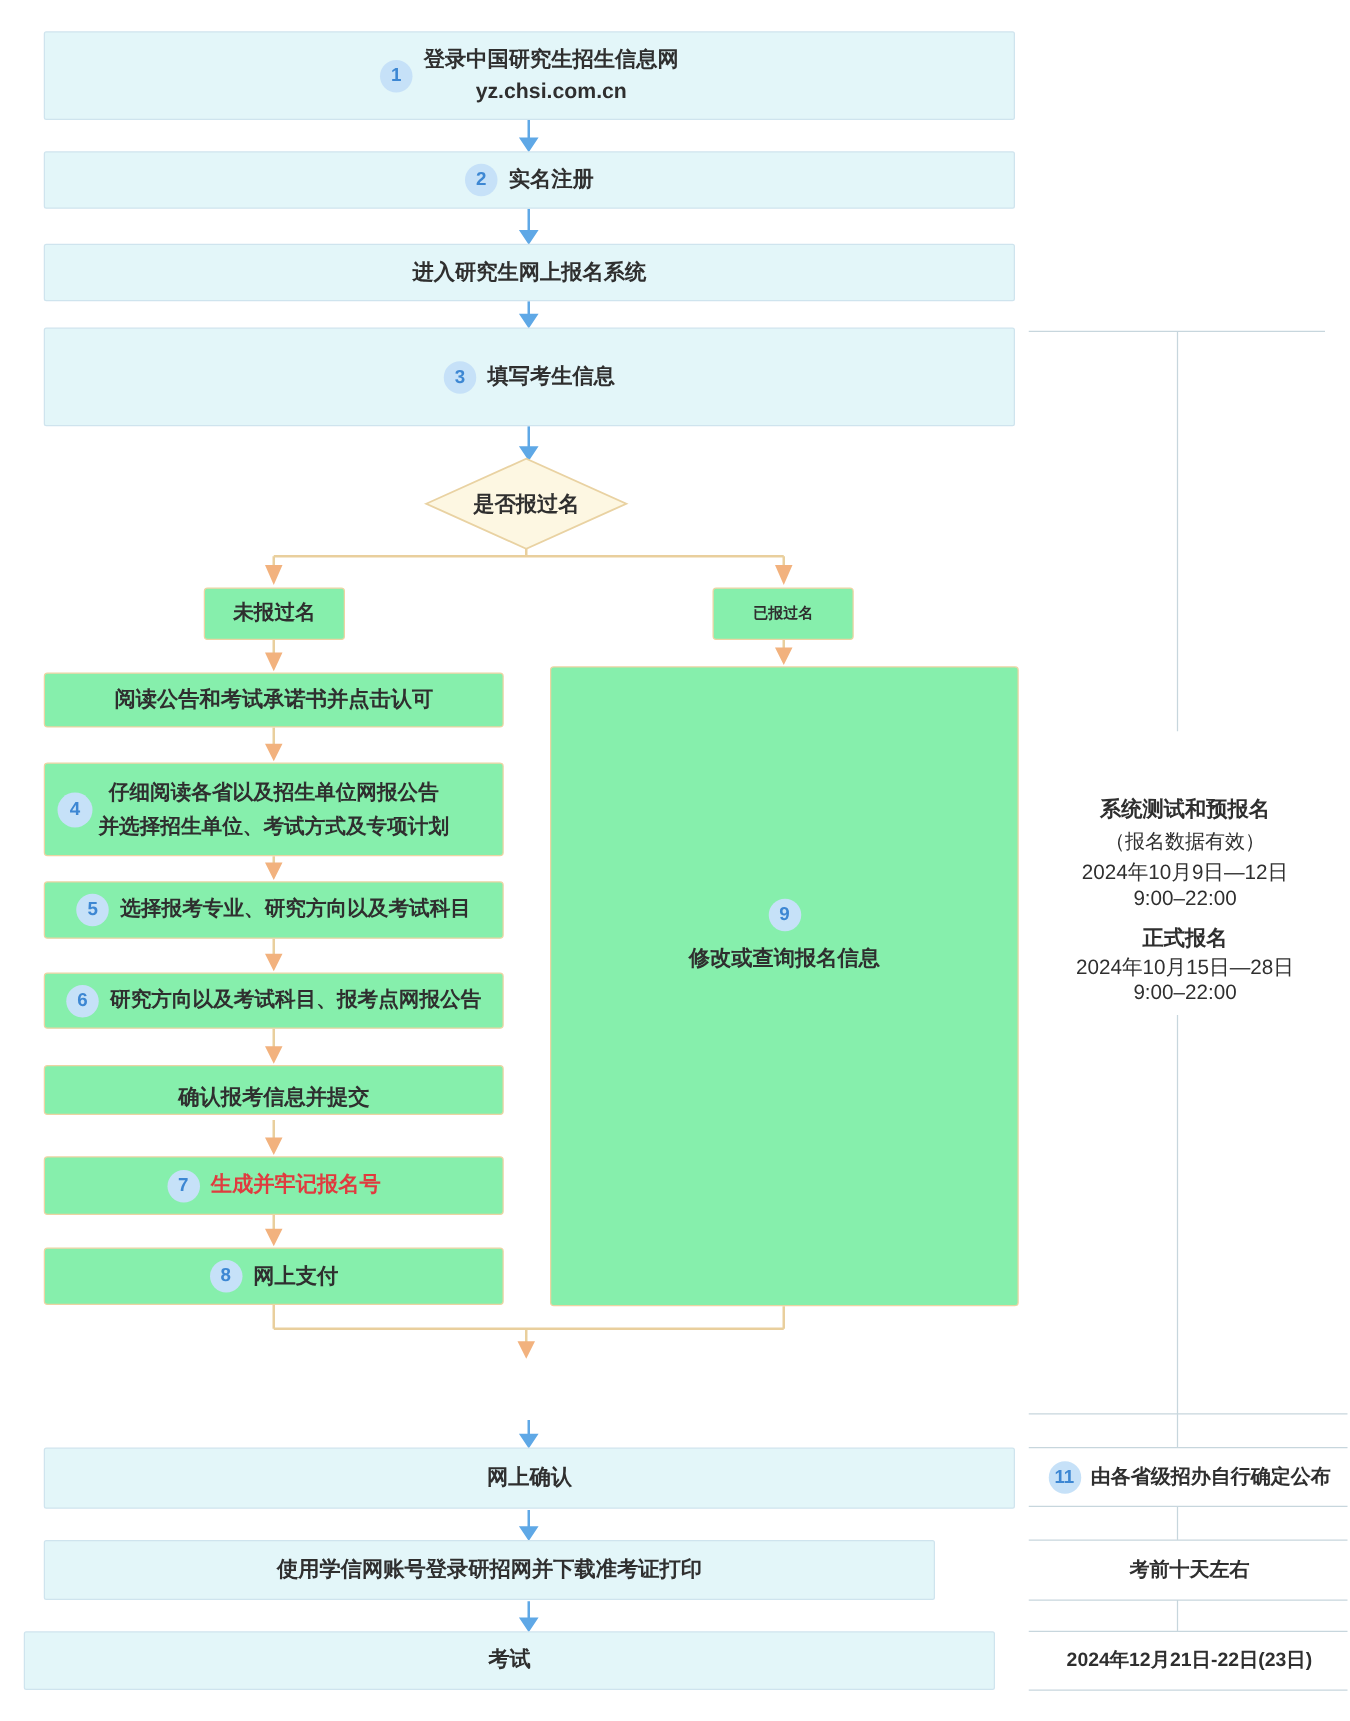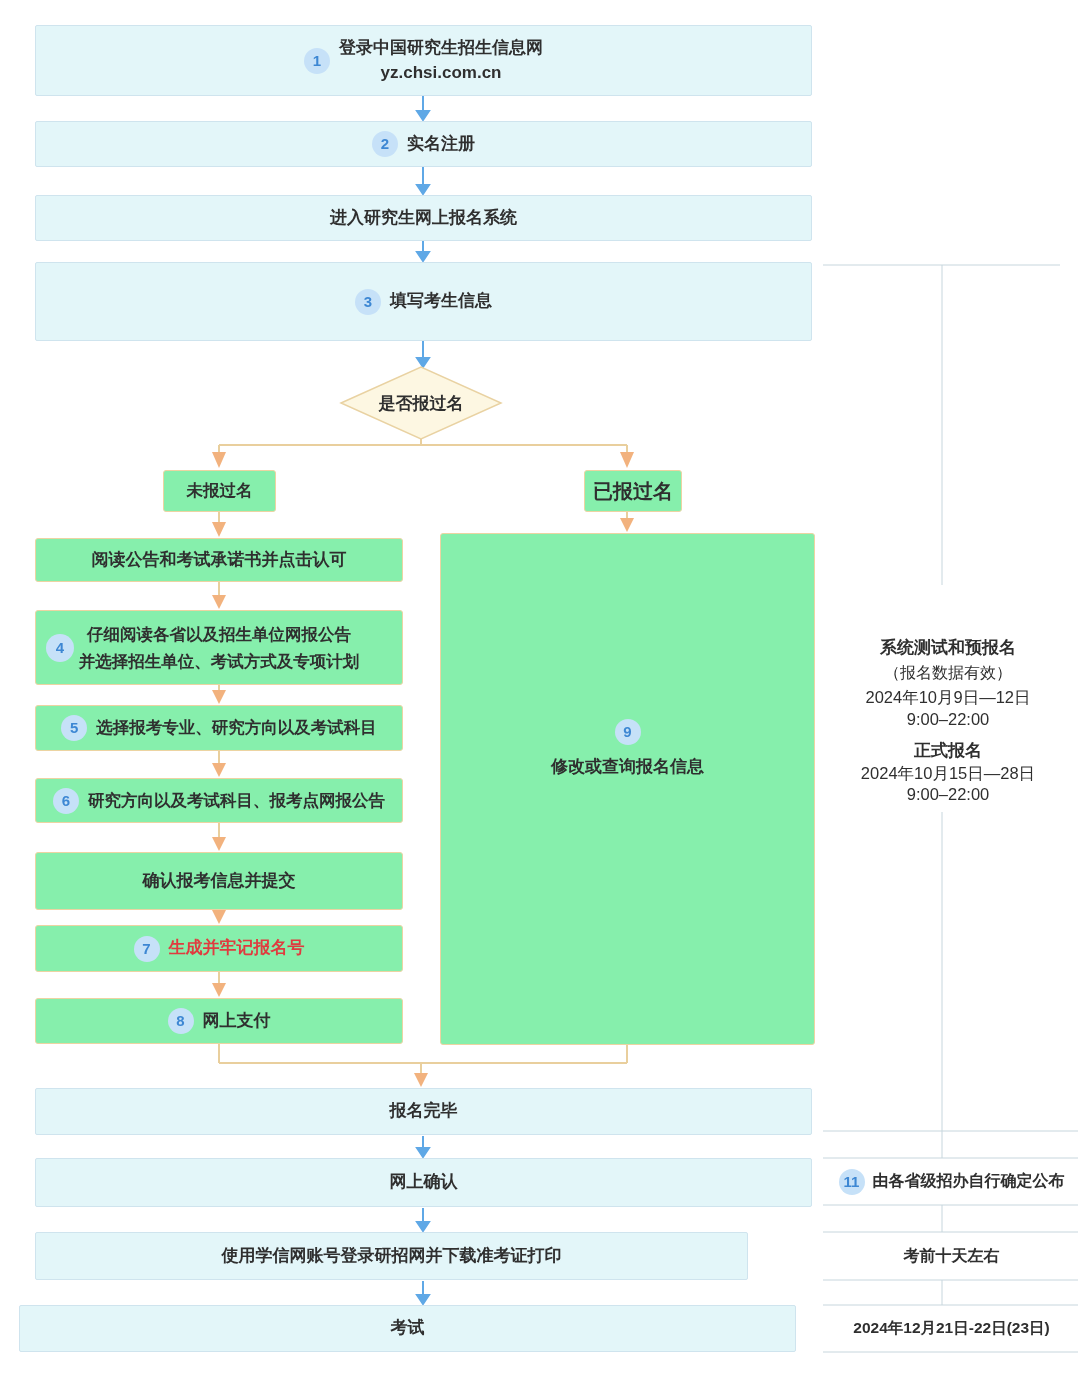--- a/index.html
+++ b/index.html
@@ -131,21 +131,21 @@
     </div>
   </div>
 
   <div class="diamond-label">
     <span>是否报过名</span>
   </div>
 
   <div class="box cream" style="left:163px;top:470px;width:113px;height:42px;font-size:16.5px;">
     <span>未报过名</span>
   </div>
-  <div class="box cream" style="left:570px;top:470px;width:98px;height:42px;font-size:20px;margin-left:14px;">
+  <div class="box cream" style="left:570px;top:470px;width:113px;height:42px;font-size:12px;">
     <span>已报过名</span>
   </div>
 
   <div class="box cream" style="left:35px;top:538px;width:368px;height:44px;text-align:center;">
     <span>阅读公告和考试承诺书并点击认可</span>
   </div>
 
   <div class="box cream col" style="left:35px;top:610px;width:368px;height:75px;font-size:16.5px;line-height:1.6;">
     <span class="badge abs-badge">4</span>
     <span>仔细阅读各省以及招生单位网报公告</span>
@@ -159,21 +159,21 @@
     </div>
   </div>
 
   <div class="box cream" style="left:35px;top:778px;width:368px;height:45px;font-size:16.5px;">
     <div class="row">
       <span class="badge">6</span>
       <span>研究方向以及考试科目、报考点网报公告</span>
     </div>
   </div>
 
-  <div class="box cream" style="left:35px;top:852px;width:368px;height:58px;">
+  <div class="box cream" style="left:35px;top:852px;width:368px;height:40px;align-items:flex-end;">
     <span>确认报考信息并提交</span>
   </div>
 
   <div class="box cream" style="left:35px;top:925px;width:368px;height:47px;">
     <div class="row">
       <span class="badge">7</span>
       <span class="red">生成并牢记报名号</span>
     </div>
   </div>
 
@@ -182,23 +182,20 @@
       <span class="badge">8</span>
       <span>网上支付</span>
     </div>
   </div>
 
   <div class="box cream col" style="left:440px;top:533px;width:375px;height:512px;padding-bottom:80px;">
     <span class="badge" style="margin-bottom:10px;">9</span>
     <span>修改或查询报名信息</span>
   </div>
 
-  <div class="box cyan" style="left:35px;top:1088px;width:777px;height:47px;">
-    <span>报名完毕</span>
-  </div>
   <div class="box cyan" style="left:35px;top:1158px;width:777px;height:49px;">
     <span>网上确认</span>
   </div>
   <div class="box cyan" style="left:35px;top:1232px;width:713px;height:48px;">
     <span>使用学信网账号登录研招网并下载准考证打印</span>
   </div>
   <div class="box cyan" style="left:19px;top:1305px;width:777px;height:47px;">
     <span>考试</span>
   </div>
 

